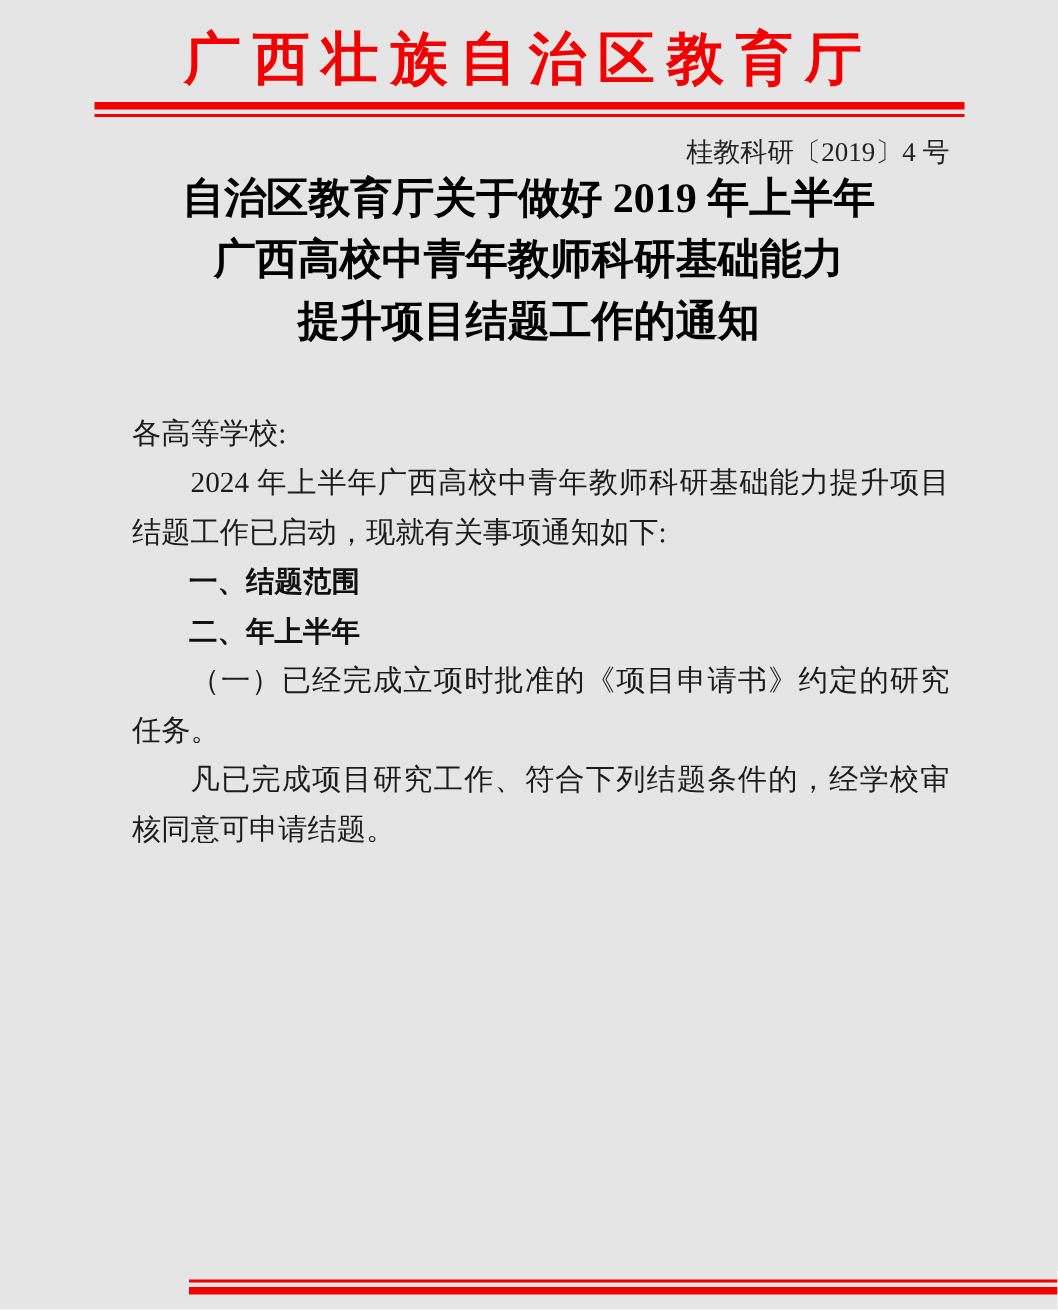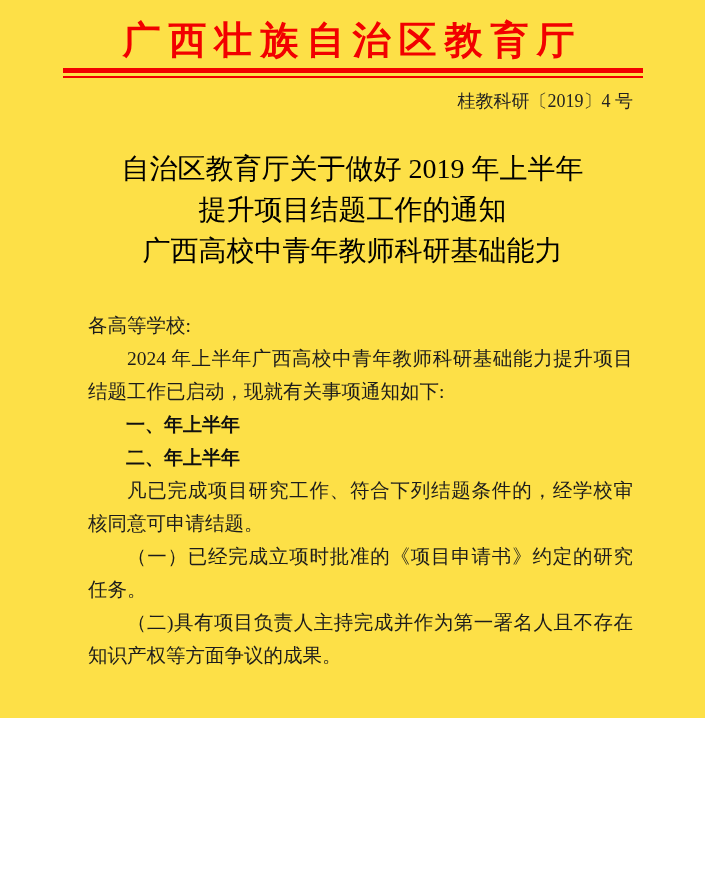--- a/index.html
+++ b/index.html
@@ -1,22 +1,22 @@
 <!DOCTYPE html>
 <html><head>
 <meta charset="utf-8">
 <style>
   * { margin: 0; padding: 0; box-sizing: border-box; }
   html, body { background: #ffffff; }
   .page {
     position: relative;
     width: 705px;
-    height: 718px;
+    height: 873px;
     margin: 0 auto;
-    background: #fde047;
+    background: #e5e5e5;
     font-family: "Liberation Serif", serif;
     color: #1a1a1a;
     overflow: hidden;
   }
 
   
   .agency-title {
     margin-top: 16px;
     text-align: center;
     font-size: 38px;
@@ -38,25 +38,24 @@
     margin-right: 72px;
     text-align: right;
     font-size: 18px;
     line-height: 22px;
     color: #222222;
     padding-left: 40px;
   }
 
   
   .doc-title {
-    margin-top: 36px;
     text-align: center;
     font-size: 28px;
     line-height: 41px;
-    font-weight: 400;
+    font-weight: 700;
     color: #000000;
   }
 
   
   .doc-body {
     margin: 38px 72px 0 88px;
     font-size: 19.5px;
     line-height: 33px;
     text-align: justify;
     color: #1c1c1c;
@@ -87,32 +86,31 @@
   <div class="rule header-rule">
     <div class="thick"></div>
     <div class="gap"></div>
     <div class="thin"></div>
   </div>
 
   <div class="doc-number">桂教科研〔2019〕4 号</div>
 
   <div class="doc-title">
     <div>自治区教育厅关于做好 2019 年上半年</div>
+    <div>广西高校中青年教师科研基础能力</div>
     <div>提升项目结题工作的通知</div>
-    <div>广西高校中青年教师科研基础能力</div>
   </div>
 
   <div class="doc-body">
     <p class="salutation">各高等学校:</p>
     <p>2024 年上半年广西高校中青年教师科研基础能力提升项目结题工作已启动，现就有关事项通知如下:</p>
-    <p class="heading">一、年上半年</p>
+    <p class="heading">一、结题范围</p>
     <p class="heading">二、年上半年</p>
+    <p>（一）已经完成立项时批准的《项目申请书》约定的研究任务。</p>
     <p>凡已完成项目研究工作、符合下列结题条件的，经学校审核同意可申请结题。</p>
-    <p>（一）已经完成立项时批准的《项目申请书》约定的研究任务。</p>
-    <p>（二)具有项目负责人主持完成并作为第一署名人且不存在知识产权等方面争议的成果。</p>
   </div>
 
   <div class="rule footer-rule">
     <div class="thin"></div>
     <div class="gap"></div>
     <div class="thick"></div>
   </div>
 
 </div>
 

